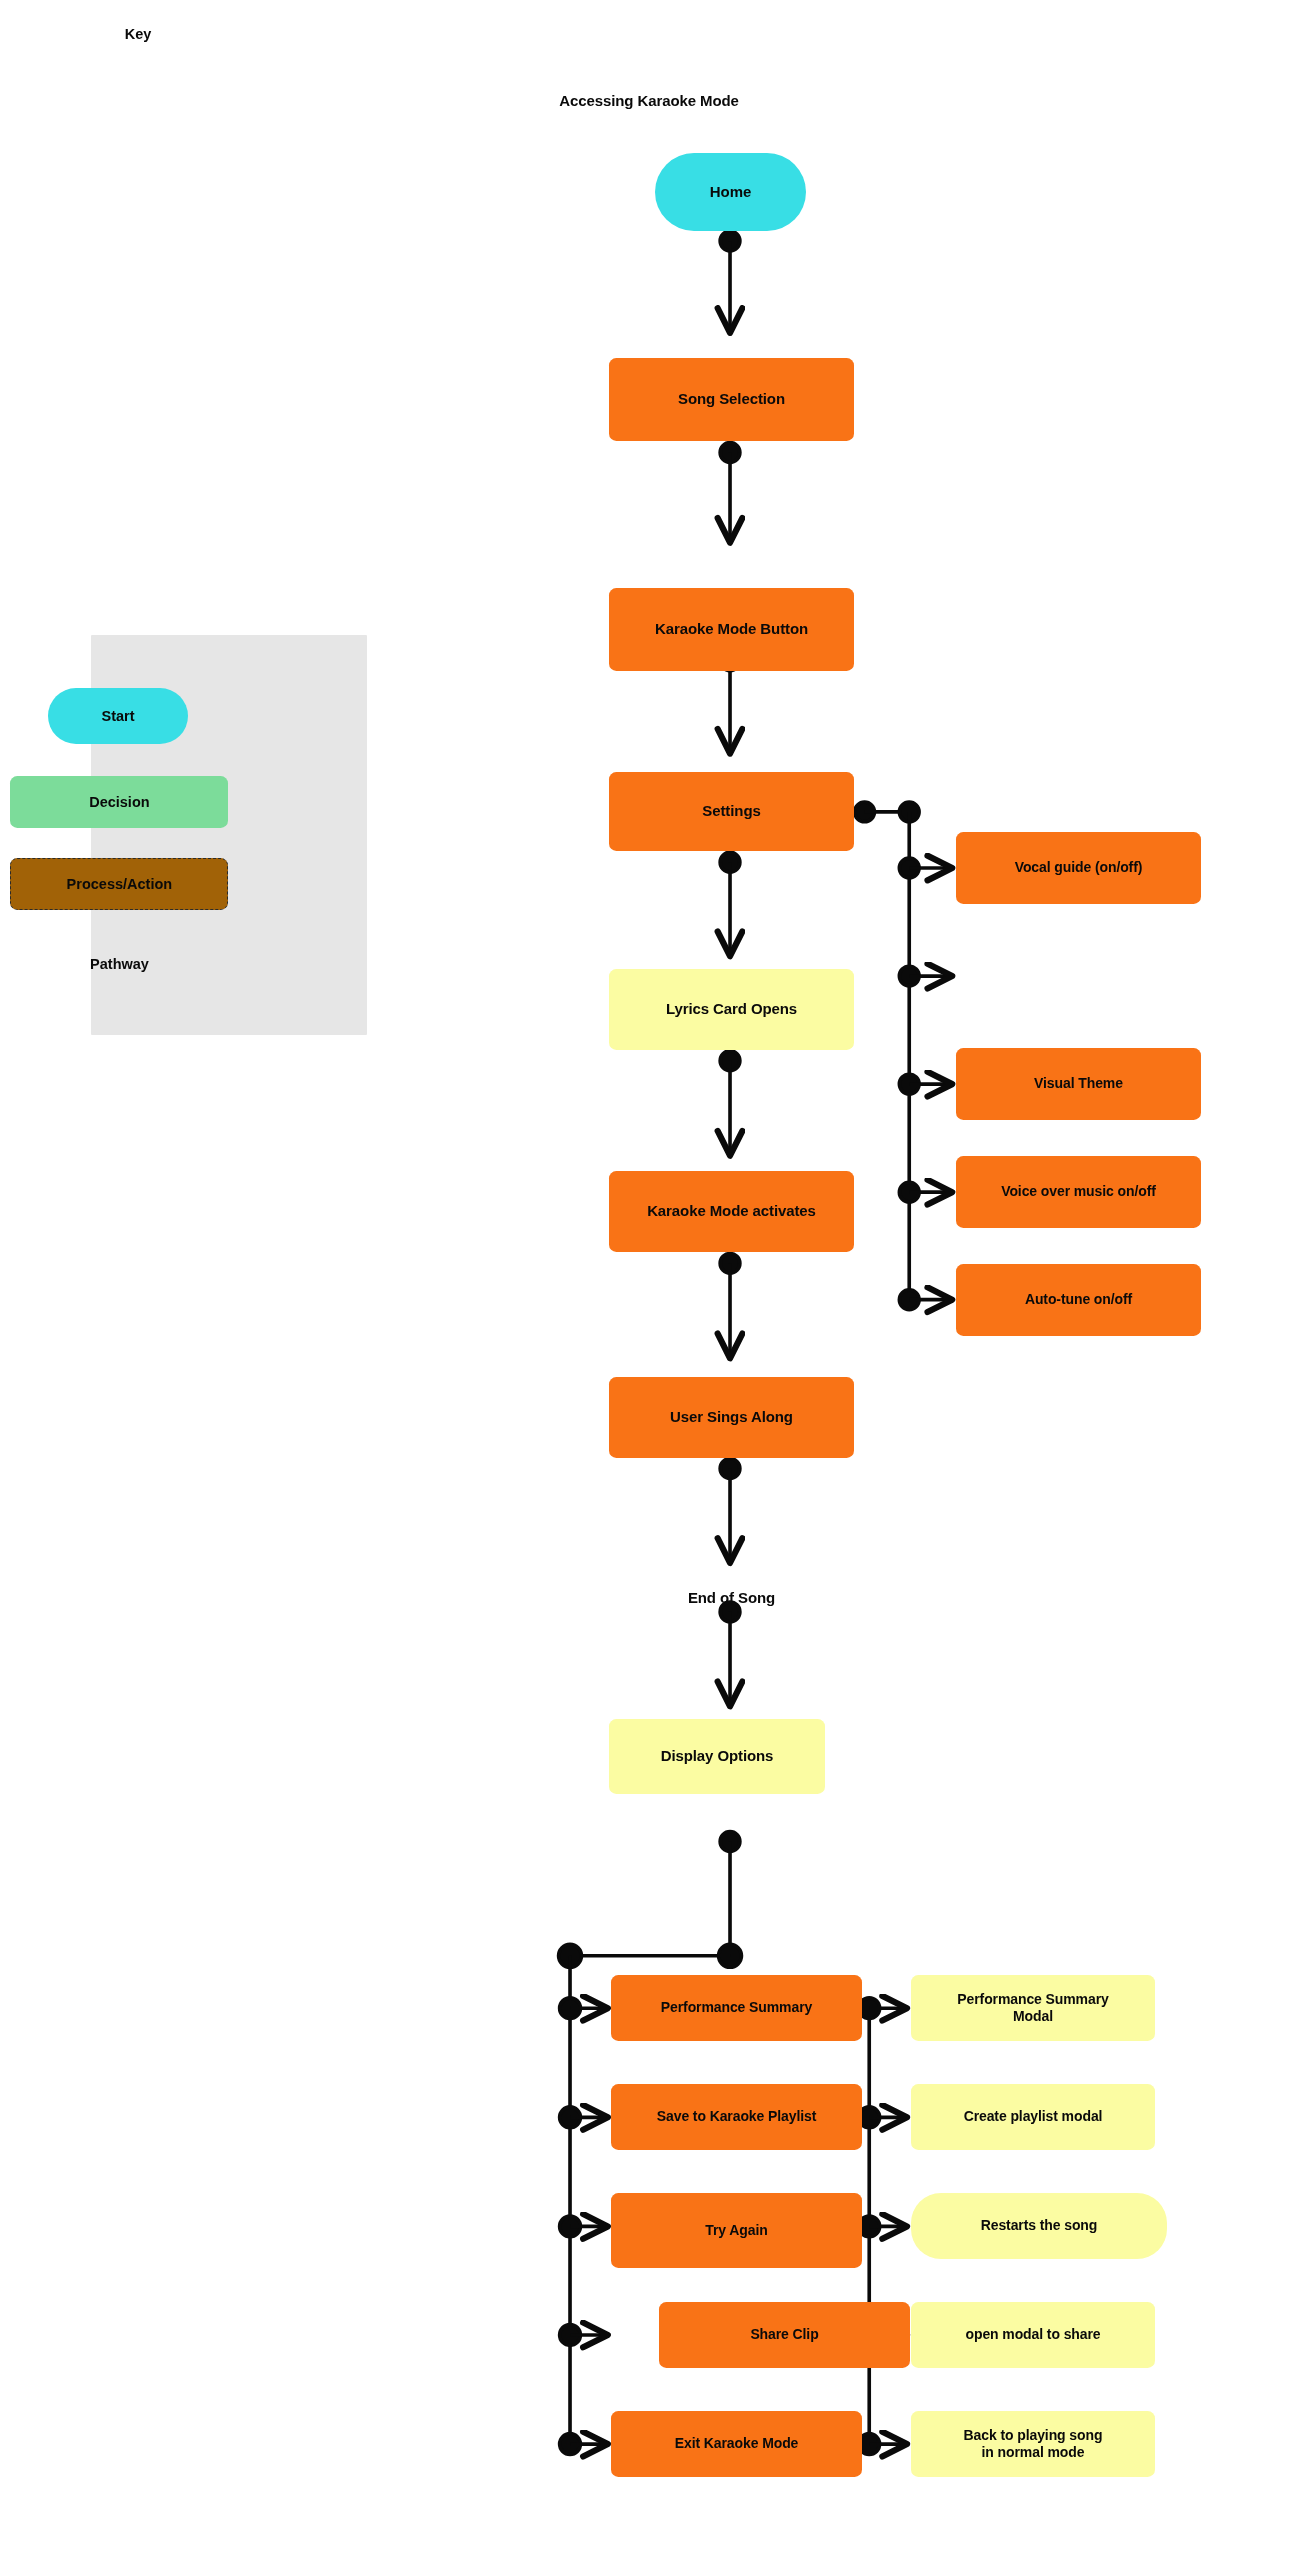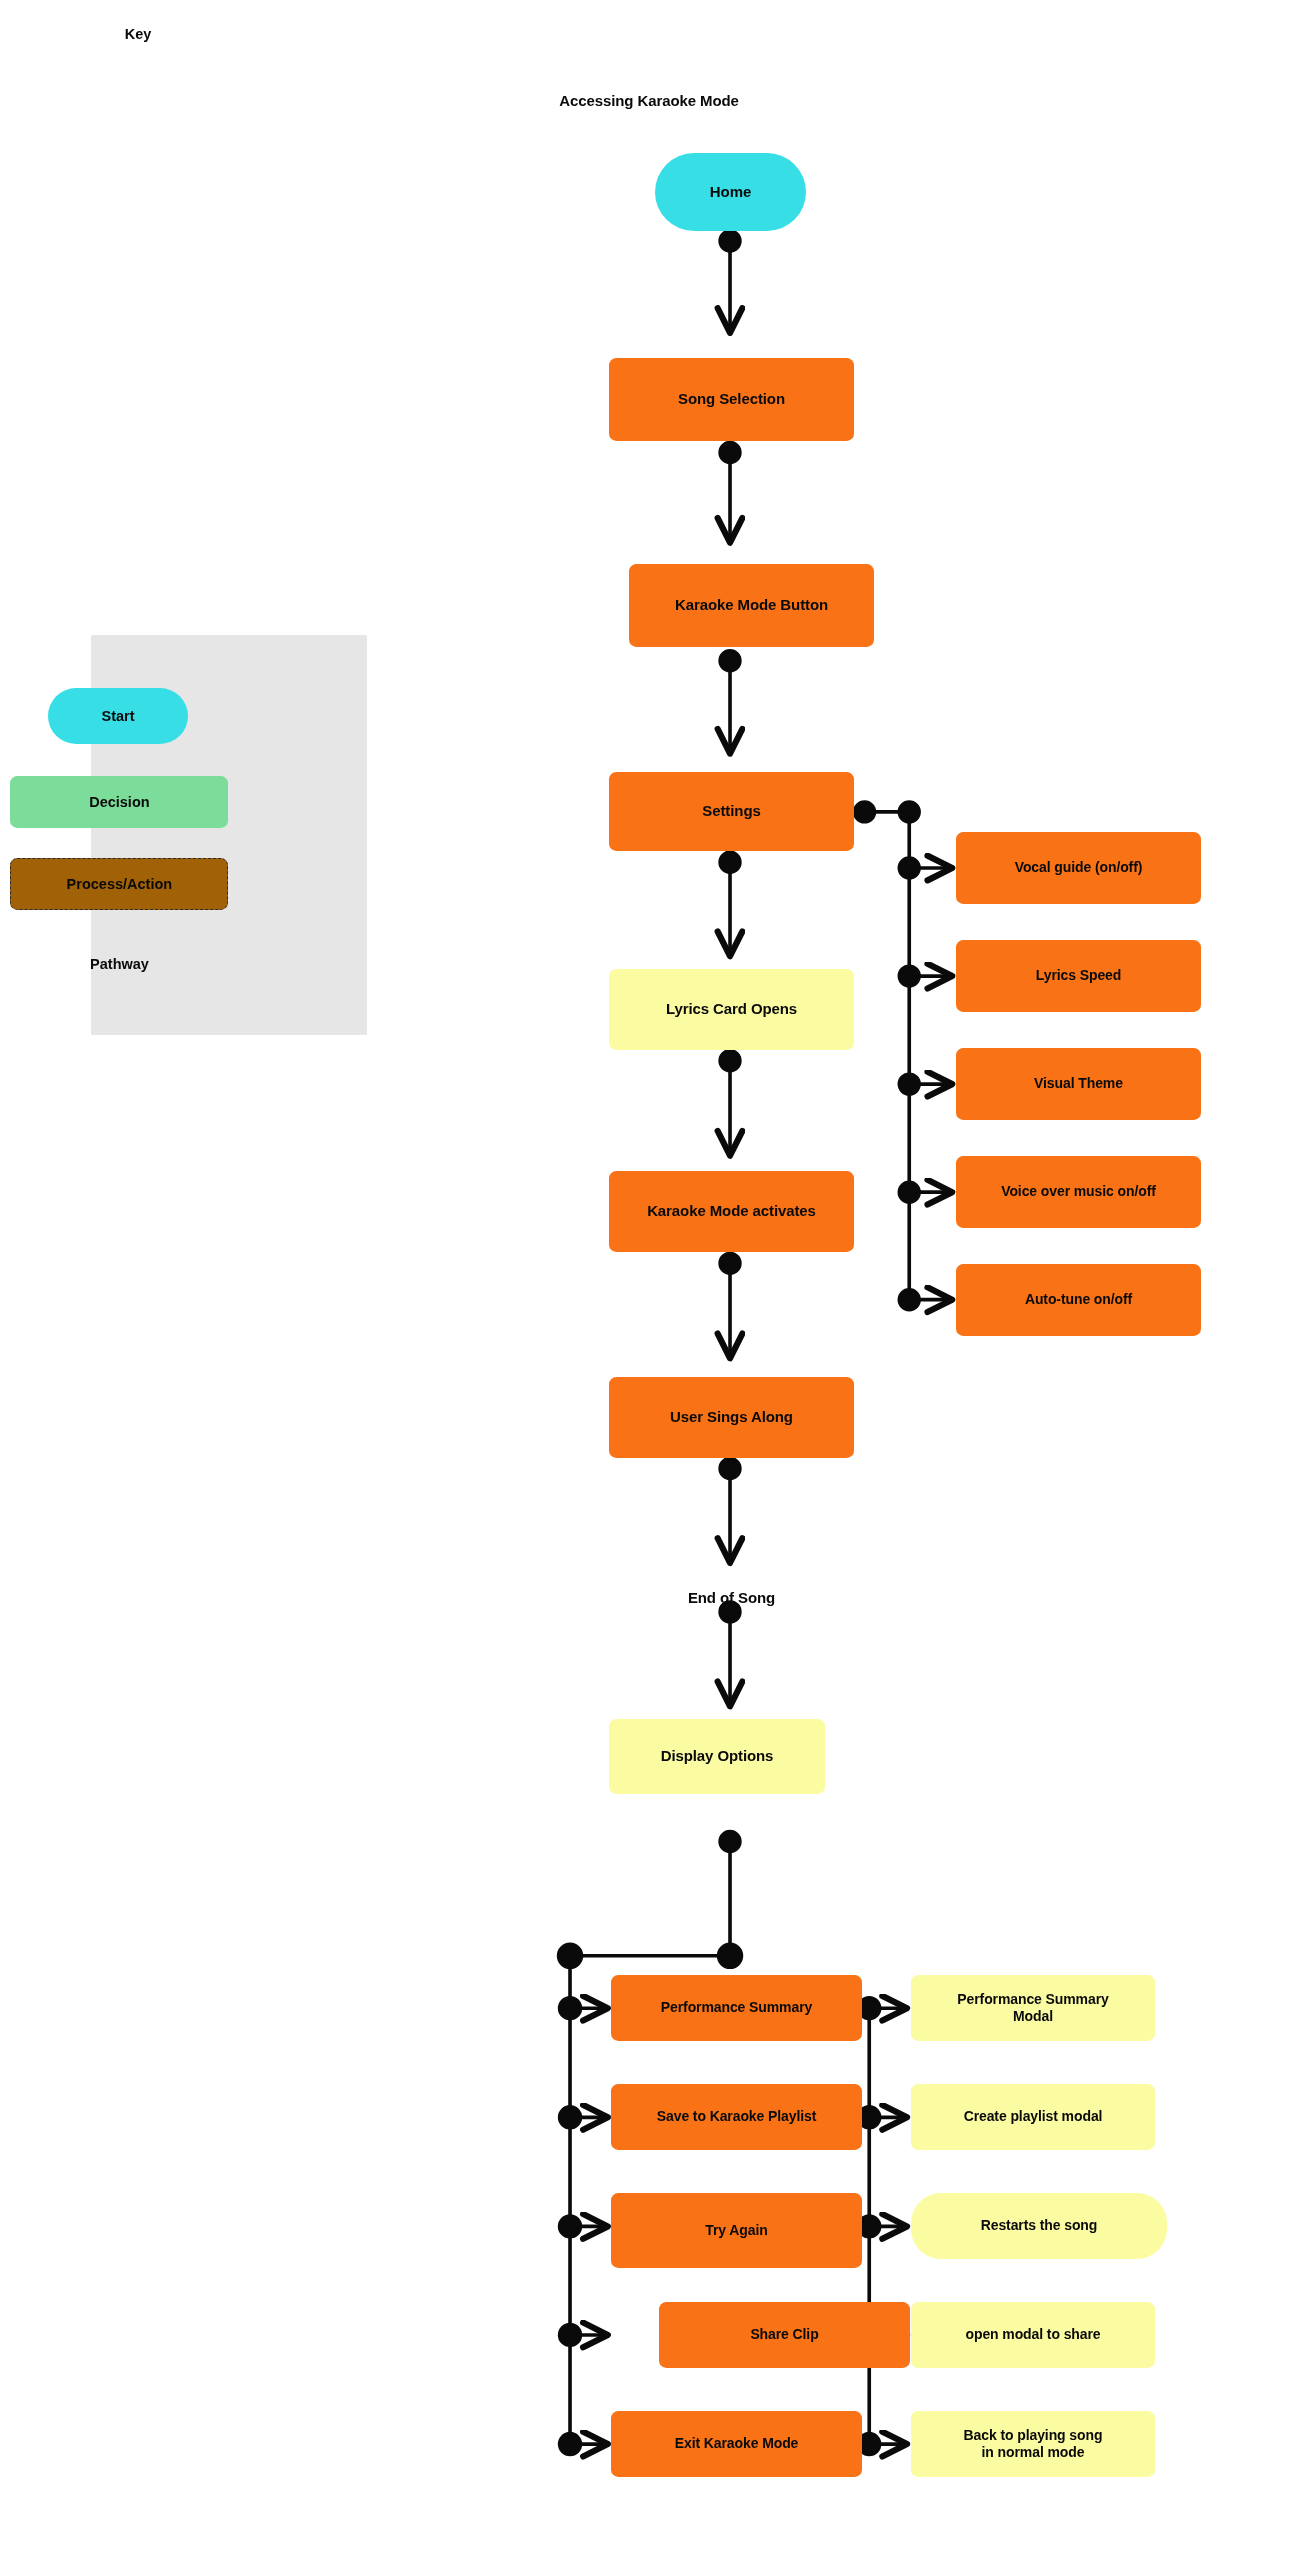--- a/index.html
+++ b/index.html
@@ -224,37 +224,36 @@
   <div id="legend-title">Key</div>
   <div class="legend-swatch" id="legend-start">Start</div>
   <div class="legend-swatch" id="legend-decision">Decision</div>
   <div class="legend-swatch" id="legend-process">Process/Action</div>
   <div id="legend-pathway-label">Pathway</div>
 
   <div class="node start" style="left:655px; top:153px; width:151px; height:78px; font-size:15px;">Home</div>
 
   <div class="node decision" style="left:609px; top:358px; width:245px; height:83px; font-size:15px;">Song Selection</div>
 
-  <div class="node decision" style="left:609px; top:564px; width:245px; height:83px; font-size:15px;margin-left:20px;">Karaoke Mode Button</div>
+  <div class="node decision" style="left:609px; top:588px; width:245px; height:83px; font-size:15px;">Karaoke Mode Button</div>
 
   <div class="node decision" style="left:609px; top:772px; width:245px; height:79px; font-size:15px;">Settings</div>
 
   <div class="node process" style="left:609px; top:969px; width:245px; height:81px; font-size:15px;">Lyrics Card Opens</div>
 
   <div class="node decision" style="left:609px; top:1171px; width:245px; height:81px; font-size:15px;">Karaoke Mode activates</div>
 
   <div class="node decision" style="left:609px; top:1377px; width:245px; height:81px; font-size:15px;text-align:right;">User Sings Along</div>
 
   <div class="node bare" style="left:609px; top:1587px; width:245px; height:22px; font-size:15px;">End of Song</div>
 
   <div class="node process" style="left:609px; top:1719px; width:216px; height:75px; font-size:15px;">Display Options</div>
 
   <div class="node decision" style="left:956px; top:832px; width:245px; height:72px; font-size:14px;">Vocal guide (on/off)</div>
 
-  <div class="node decision" style="left:956px; top:940px; width:245px; height:72px; font-size:14px;">Lyrics Speed</div>
 
   <div class="node decision" style="left:956px; top:1048px; width:245px; height:72px; font-size:14px;">Visual Theme</div>
 
   <div class="node decision" style="left:956px; top:1156px; width:245px; height:72px; font-size:14px;">Voice over music on/off</div>
 
   <div class="node decision" style="left:956px; top:1264px; width:245px; height:72px; font-size:14px;">Auto-tune on/off</div>
 
   <div class="node decision" style="left:611px; top:1975px; width:251px; height:66px; font-size:14px;">Performance Summary</div>
 
   <div class="node decision" style="left:611px; top:2084px; width:251px; height:66px; font-size:14px;">Save to Karaoke Playlist</div>

